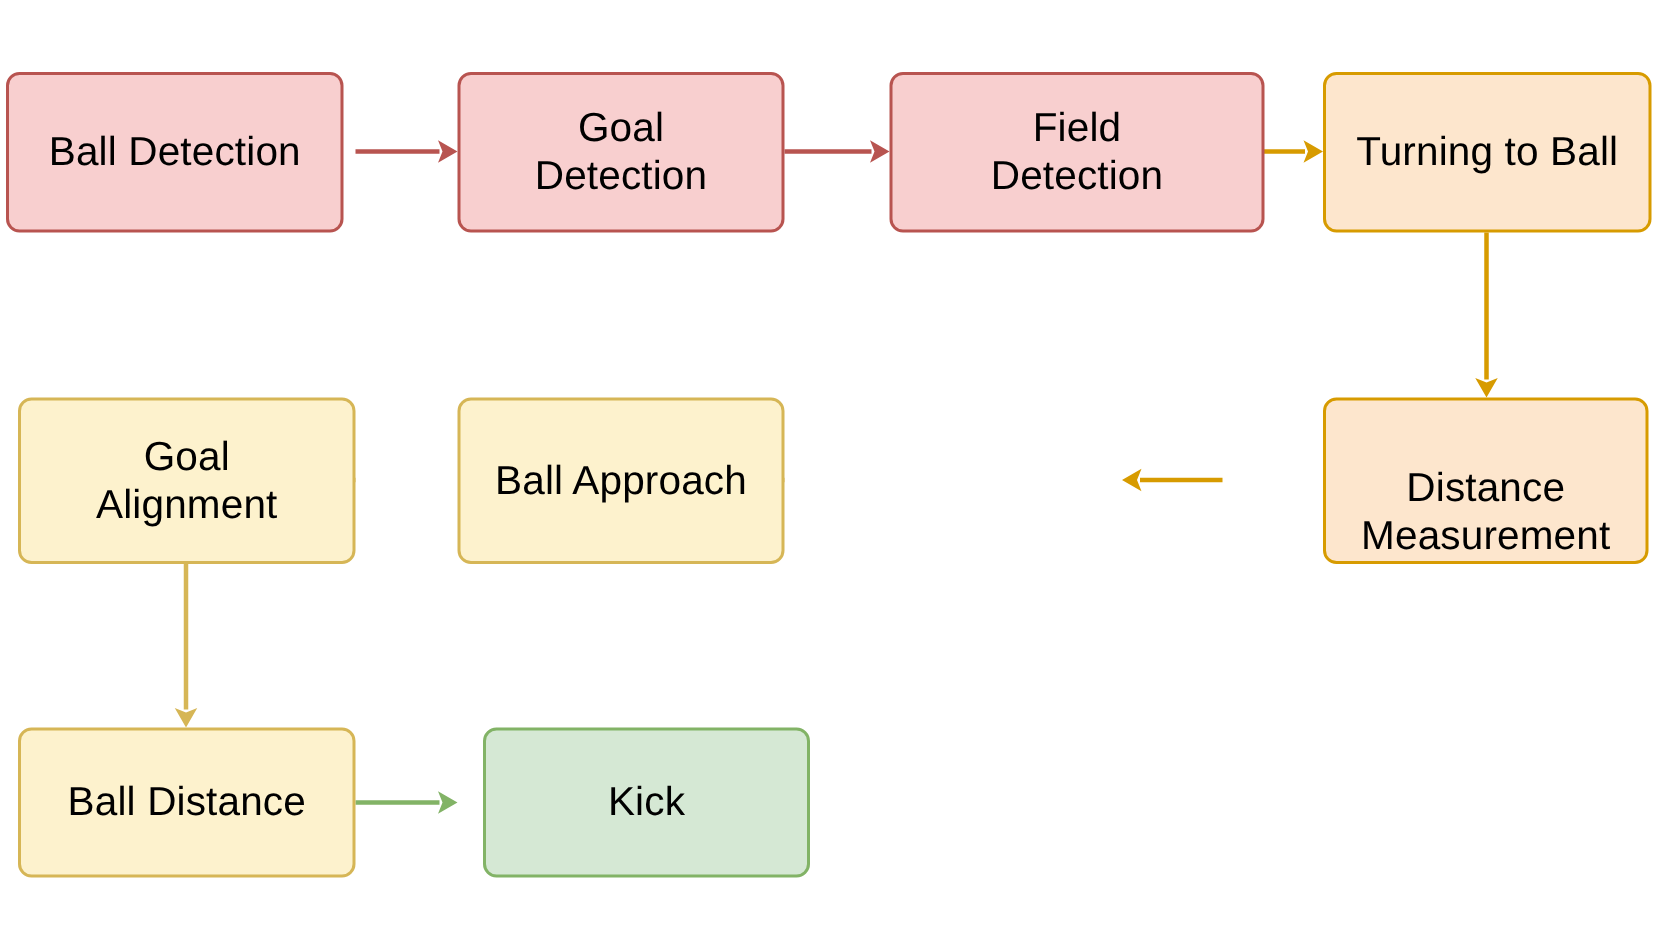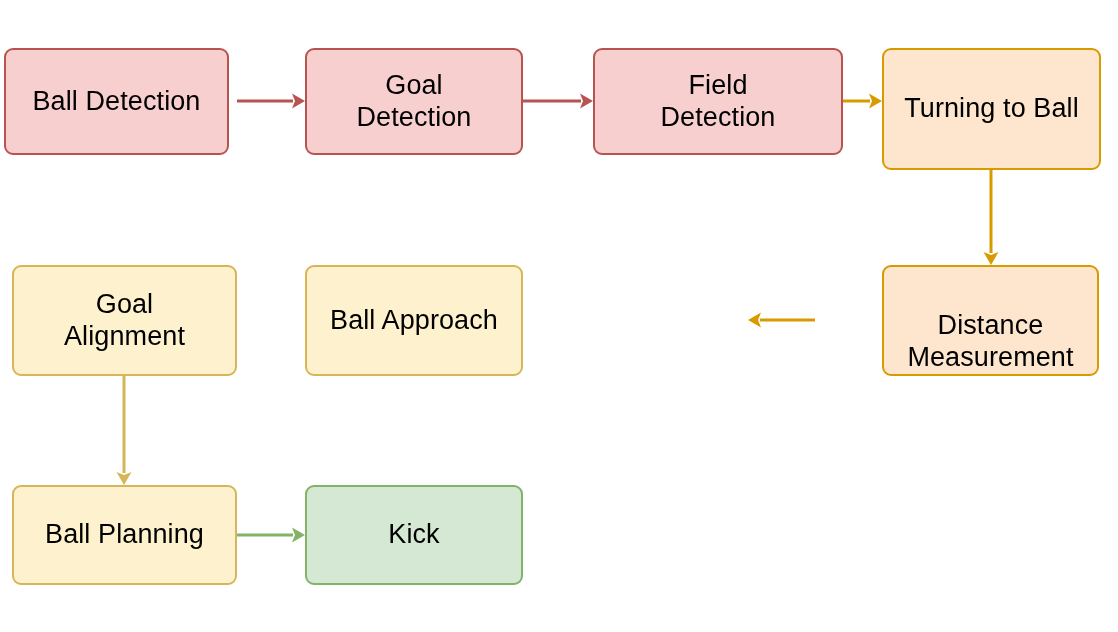--- a/index.html
+++ b/index.html
@@ -78,21 +78,21 @@
     </svg>
     <svg class="arrow-svg" width="68" height="20" viewBox="0 0 68 20" style="left: 237px; top: 525px;">
       <rect x="0" y="8.5" width="56" height="3" fill="#82b366"></rect>
       <polygon points="68,10 55,2.5 58,10 55,17.5" fill="#82b366"></polygon>
     </svg>
     <div class="node pal-pink" style="left: 4px; top: 48px; width: 225px; height: 107px; align-items: center;"><span>Ball Detection</span></div>
     <div class="node pal-pink" style="left: 305px; top: 48px; width: 218px; height: 107px;"><span>Goal
 Detection</span></div>
     <div class="node pal-pink" style="left: 593px; top: 48px; width: 250px; height: 107px;"><span>Field
 Detection</span></div>
-    <div class="node pal-peach" style="left: 882px; top: 48px; width: 219px; height: 122px; text-align: right;"><span>Turning to Ball</span></div>
+    <div class="node pal-peach" style="left: 882px; top: 48px; width: 219px; height: 107px; text-align: right;"><span>Turning to Ball</span></div>
     <div class="node pal-peach" style="left: 882px; top: 265px; width: 217px; height: 111px; align-items: flex-end;"><span>Distance
 Measurement</span></div>
     <div class="node pal-cream" style="left: 305px; top: 265px; width: 218px; height: 111px;"><span>Ball Approach</span></div>
     <div class="node pal-cream" style="left: 12px; top: 265px; width: 225px; height: 111px;"><span>Goal
 Alignment</span></div>
-    <div class="node pal-cream" style="left: 12px; top: 485px; width: 225px; height: 100px;"><span>Ball Planning</span></div>
-    <div class="node pal-green" style="left: 305px; top: 485px; width: 218px; height: 100px; text-align: center;"><span>Kick</span></div>
+    <div class="node pal-cream" style="left: 12px; top: 485px; width: 225px; height: 100px;"><span>Ball Distance</span></div>
+    <div class="node pal-green" style="left: 322px; top: 485px; width: 218px; height: 100px; text-align: center;"><span>Kick</span></div>
   </div>
 
 </body></html>

